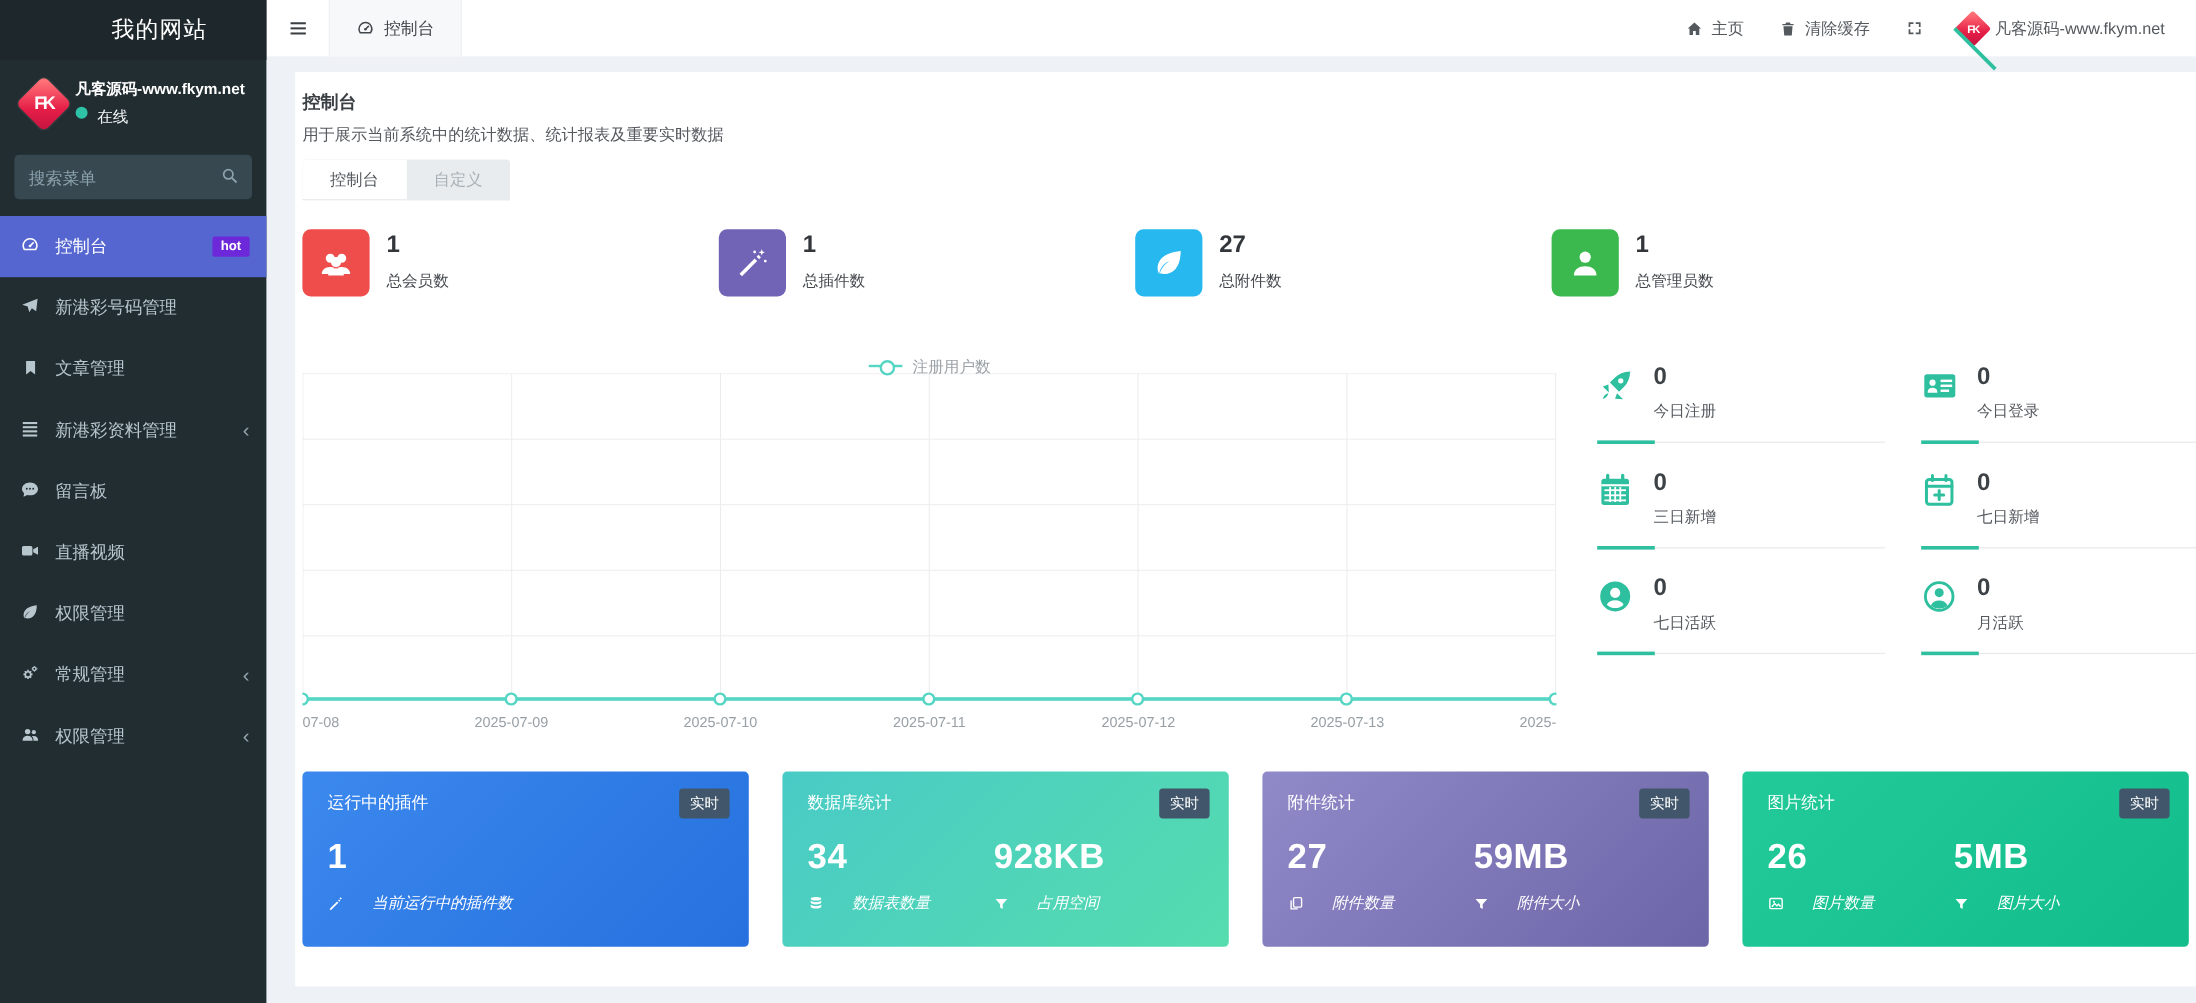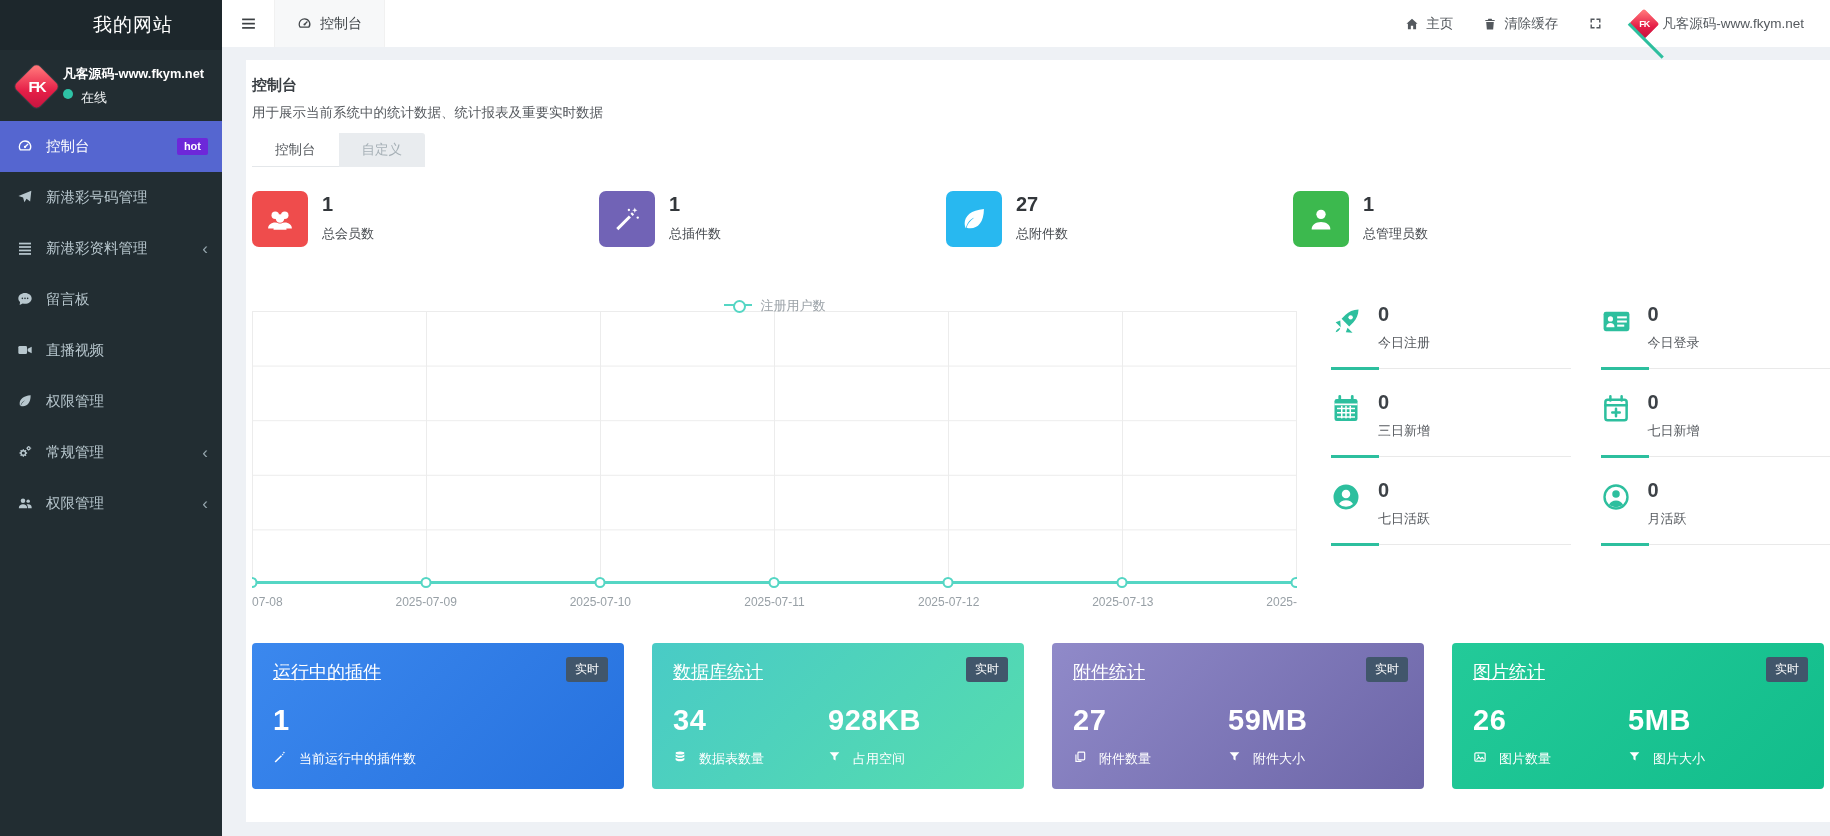--- a/index.html
+++ b/index.html
@@ -78,27 +78,27 @@
   .mini-num { font-size:20px; font-weight:bold; color:#3d4247; }
   .mini-lab { margin-top:8px; font-size:13px; color:#55595e; }
 
   
   .cards-row { margin-top:26px; display:flex; gap:28px; }
   .card { width:372px; height:146px; flex:none; border-radius:4px; color:#fff; padding:17px 21px; position:relative; }
   .card.c-blue   { background:linear-gradient(135deg,#3b88ee,#2671de); }
   .card.c-teal   { background:linear-gradient(135deg,#49cbc6,#55dcae); }
   .card.c-purple { background:linear-gradient(135deg,#908ac9,#6c65a7); }
   .card.c-green  { background:linear-gradient(135deg,#23ca99,#12bd8b); }
-  .card-title { font-size:18px;text-decoration:underline; }
+  .card-title { font-size:14px; }
   .rt-badge { position:absolute; top:14px; right:16px; background:#41566b; color:#fff; font-size:12px; padding:4px 9px; border-radius:3px; }
   .card-vals { margin-top:20px; display:flex; }
   .card-vals span { font-size:29px; font-weight:bold; letter-spacing:.5px; }
   .cv1 { width:47%; flex:none; }
   .card-foot { margin-top:13px; display:flex; font-size:13px; }
-  .cf { display:flex; align-items:flex-start; gap:12px; }
+  .cf { display:flex; align-items:center; gap:23px;font-style:italic; }
   .cf1 { width:47%; flex:none; }
 </style>
 </head>
 <body>
 
 <div class="sidebar">
   <div class="side-header">我的网站</div>
 
   <div class="user-panel">
     <div class="fk-logo">
@@ -106,36 +106,49 @@
       </div>
     <div>
       <div class="brand-name">凡客源码-www.fkym.net</div>
       <div class="brand-status">
         <span class="dot"></span>
         <span>在线</span>
       </div>
     </div>
   </div>
 
+  <div class="side-search">
+    <input type="text" placeholder="搜索菜单" style="">
+    <svg class="svgi" width="15" height="15" viewBox="0 0 24 24">
+        <circle cx="10" cy="10" r="6.2" fill="none" stroke="currentColor" stroke-width="2.4"></circle>
+        <path d="M14.8 14.8L21 21" stroke="currentColor" stroke-width="2.6"></path>
+      </svg>
+  </div>
 
   <ul class="menu">
     <li class="active">
       <span class="mico"><svg class="svgi" width="16" height="16" viewBox="0 0 24 24">
             <path d="M12 4.5A8.5 8.5 0 0 0 3.5 13c0 1.8.55 3.5 1.5 4.9h14A8.5 8.5 0 0 0 12 4.5z" fill="none" stroke="currentColor" stroke-width="2"></path>
             <path d="M12 13.5l4.6-4.6" stroke="currentColor" stroke-width="2"></path>
             <circle cx="12" cy="13.5" r="1.7" fill="currentColor"></circle>
           </svg></span>
       <span class="mlabel">控制台</span>
       <span class="badge-hot">hot</span>
     </li>
     <li>
       <span class="mico"><svg class="svgi" width="16" height="16" viewBox="0 0 24 24">
             <path d="M21.5 2.8L2.2 10.4l6.9 2.2 2 7.1 3.2-4.9 5.4 3.9z" fill="currentColor"></path>
           </svg></span>
       <span class="mlabel">新港彩号码管理</span>
+    </li>
+    <li>
+      <span class="mico"><svg class="svgi" width="15" height="15" viewBox="0 0 24 24">
+            <path d="M6 3h12v18l-6-4.8L6 21z" fill="currentColor"></path>
+          </svg></span>
+      <span class="mlabel">文章管理</span>
     </li>
     <li>
       <span class="mico"><svg class="svgi" width="16" height="16" viewBox="0 0 24 24">
             <rect x="3" y="4" width="18" height="2.6" fill="currentColor"></rect>
             <rect x="3" y="9.2" width="18" height="2.6" fill="currentColor"></rect>
             <rect x="3" y="14.4" width="18" height="2.6" fill="currentColor"></rect>
             <rect x="3" y="19.6" width="18" height="2.6" fill="currentColor"></rect>
           </svg></span>
       <span class="mlabel">新港彩资料管理</span>
       <span class="chev">‹</span>

